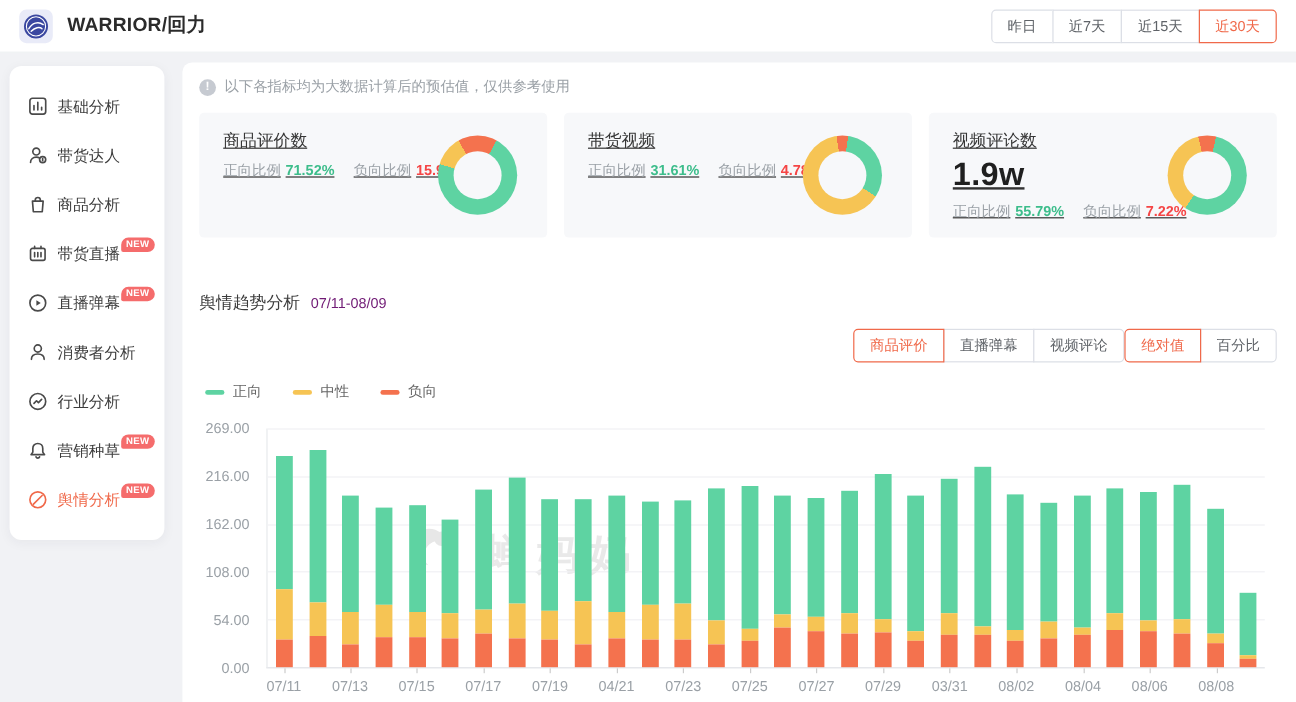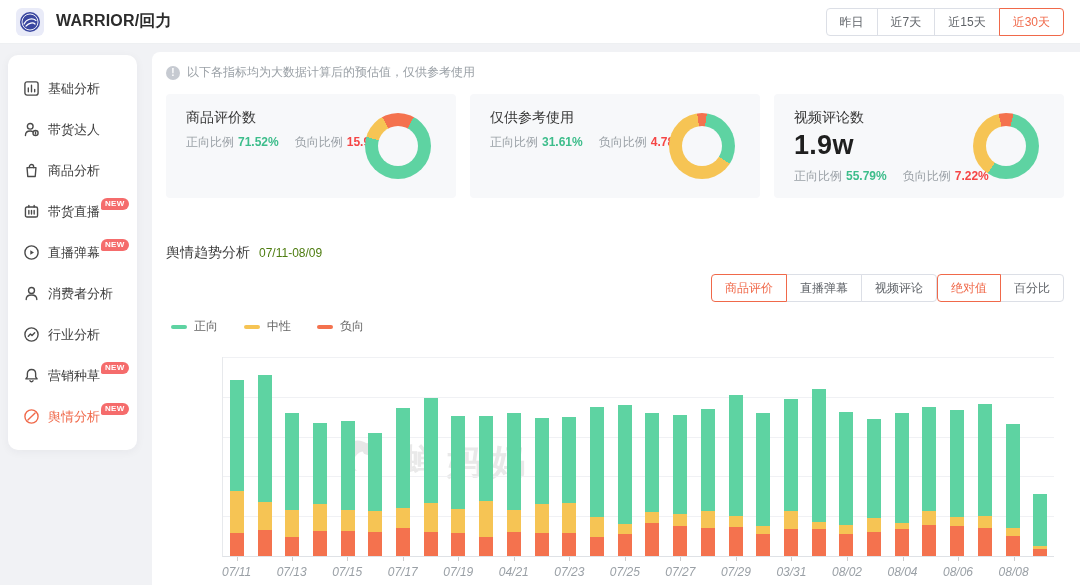--- a/index.html
+++ b/index.html
@@ -32,53 +32,53 @@
                padding:1px 4px 2px; margin-left:1px; position:relative; top:-8px; letter-spacing:.3px; }
 
   .main { flex:1; background:#fff; border-radius:8px 0 0 0; margin-top:8px; padding:12px 16px 0 14px; position:relative; }
 
   
   .notice { display:flex; align-items:center; font-size:12px; color:#9aa0a6; }
   .notice-icon { width:14px; height:14px; border-radius:50%; background:#c6cad1; color:#fff; font-size:10px; font-weight:bold;
                  display:flex; align-items:center; justify-content:center; margin-right:7px; flex:none; }
 
   
-  .cards { display:flex; gap:14px; margin-top:13px; }
+  .cards { display:flex; gap:14px; margin-top:13px;text-decoration:underline; }
   .card { flex:1; background:#f7f8fa; border-radius:4px; height:104px; position:relative; padding:15px 20px; }
   .card-title { font-size:14px; color:#363636; }
   .card-value { font-size:27px; font-weight:bold; color:#1f1f1f; margin-top:3px; letter-spacing:.3px; }
   .card-ratios { font-size:12px; color:#9aa0a6; margin-top:7px; display:flex; gap:16px; white-space:nowrap; }
   .ratio-pos { color:#3dbd8b; font-weight:bold; margin-left:4px; }
   .ratio-neg { color:#f54545; font-weight:bold; margin-left:4px; }
   .donut { position:absolute; right:25px; top:19px; width:66px; height:66px; border-radius:50%; }
   .donut::after { content:""; position:absolute; left:13px; top:13px; width:40px; height:40px; border-radius:50%; background:#f7f8fa; }
 
   
   .trend-head { margin-top:46px; display:flex; align-items:baseline; }
   .trend-title { font-size:14px; color:#3c3c3c; }
-  .trend-range { font-size:12px; color:#4d7c0f; margin-left:9px; }
+  .trend-range { font-size:12px; color:#701a75; margin-left:9px; }
   .controls { display:flex; justify-content:flex-end; margin-top:12px; }
   .legend { display:flex; gap:26px; margin-top:16px; margin-left:5px; }
   .legend-item { display:flex; align-items:center; font-size:12px; color:#666; cursor:pointer; }
   .legend-dash { width:16px; height:4px; border-radius:2px; margin-right:7px; }
 
   
   .chart { position:relative; margin-top:18px; height:230px; }
   .yaxis { position:absolute; left:0; top:4px; width:48px; height:200px; }
   .ylabel { position:absolute; right:6px; transform:translateY(-50%); font-size:12px; color:#9aa0a6; }
   .plot { position:absolute; left:56px; right:10px; top:4px; height:200px; border-left:1px solid #e7e9ec; border-bottom:1px solid #dfe2e6; }
   .gridline { position:absolute; left:0; right:0; height:1px; background:#f0f1f4; }
   .watermark { position:absolute; left:112px; top:78px; display:flex; align-items:center; z-index:0; }
   .watermark-text { font-size:34px; font-weight:bold; color:#e9e9e9; letter-spacing:10px; margin-left:14px; }
   .bars { position:absolute; left:0; right:0; top:0; bottom:0; display:flex; align-items:flex-end; z-index:1; }
   .bar-slot { flex:1; display:flex; justify-content:center; align-items:flex-end; height:100%; }
   .bar { width:14px; display:flex; flex-direction:column; justify-content:flex-end; height:100%; }
   .bar > div { width:100%; }
   .xaxis { position:absolute; left:56px; right:10px; top:208px; height:20px; display:flex; }
-  .x-slot { flex:1; text-align:right; font-size:12px; color:#9aa0a6; position:relative; padding-top:4px; white-space:nowrap;font-style:italic; }
+  .x-slot { flex:1; text-align:right; font-size:12px; color:#9aa0a6; position:relative; padding-top:4px; white-space:nowrap; }
   .x-slot.ticked::before { content:""; position:absolute; top:-4px; left:50%; width:1px; height:4px; background:#ccc; }
 </style>
 </head>
 <body>
 
 <div class="header">
   <div class="logo-tile">
     <svg width="24" height="24" viewBox="0 0 24 24">
       <circle cx="12" cy="12" r="10" fill="#3a47a0"></circle>
       <circle cx="12" cy="12" r="8" fill="none" stroke="#ffffff" stroke-width="0.9"></circle>
@@ -198,21 +198,21 @@
     <div class="cards" id="stat-cards">
         <div class="card">
           <div class="card-title">商品评价数</div>
           <div class="card-ratios">
             <span>正向比例<span class="ratio-pos">71.52%</span></span>
             <span>负向比例<span class="ratio-neg">15.93%</span></span>
           </div>
           <div class="donut" style="background: conic-gradient(from -28.674deg, rgb(244, 114, 78) 0deg, rgb(244, 114, 78) 15.93%, rgb(94, 211, 162) 15.93%, rgb(94, 211, 162) 87.45%, rgb(246, 196, 84) 87.45%, rgb(246, 196, 84) 100%);"></div>
         </div>
         <div class="card">
-          <div class="card-title">仅供参考使用</div>
+          <div class="card-title">带货视频</div>
           <div class="card-ratios">
             <span>正向比例<span class="ratio-pos">31.61%</span></span>
             <span>负向比例<span class="ratio-neg">4.78%</span></span>
           </div>
           <div class="donut" style="background: conic-gradient(from -8.604deg, rgb(244, 114, 78) 0deg, rgb(244, 114, 78) 4.78%, rgb(94, 211, 162) 4.78%, rgb(94, 211, 162) 36.39%, rgb(246, 196, 84) 36.39%, rgb(246, 196, 84) 100%);"></div>
         </div>
         <div class="card">
           <div class="card-title">视频评论数</div>
           <div class="card-value">1.9w</div>
           <div class="card-ratios">
@@ -249,20 +249,28 @@
           <span class="legend-dash" style="background: rgb(246, 196, 84);"></span>
           <span>中性</span>
         </div>
         <div class="legend-item">
           <span class="legend-dash" style="background: rgb(244, 114, 78);"></span>
           <span>负向</span>
         </div>
       </div>
 
     <div class="chart">
+      <div class="yaxis" id="yaxis">
+          <span class="ylabel" style="top: 0%;">269.00</span>
+          <span class="ylabel" style="top: 20%;">216.00</span>
+          <span class="ylabel" style="top: 40%;">162.00</span>
+          <span class="ylabel" style="top: 60%;">108.00</span>
+          <span class="ylabel" style="top: 80%;">54.00</span>
+          <span class="ylabel" style="top: 100%;">0.00</span>
+        </div>
       <div class="plot" id="plot">
         <div class="watermark">
           <svg width="54" height="54" viewBox="0 0 54 54">
             <path d="M14 8c10-6 22 0 24 10-8-4-14-2-18 4-3 5-2 10 2 14C10 34 4 20 14 8z" fill="#e7e7e7"></path>
             <circle cx="33" cy="14" r="6" fill="#e7e7e7"></circle>
           </svg>
           <span class="watermark-text">蝉妈妈</span>
         </div>
         <div class="bars" id="bars">
             <div class="bar-slot">

